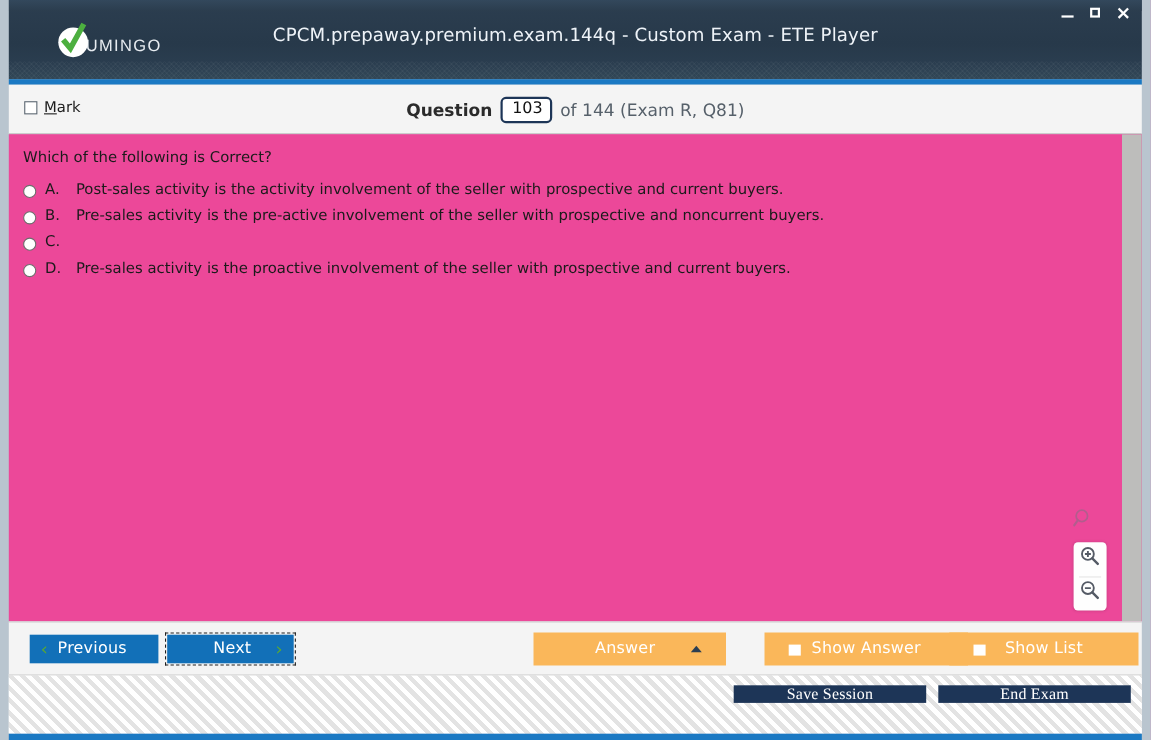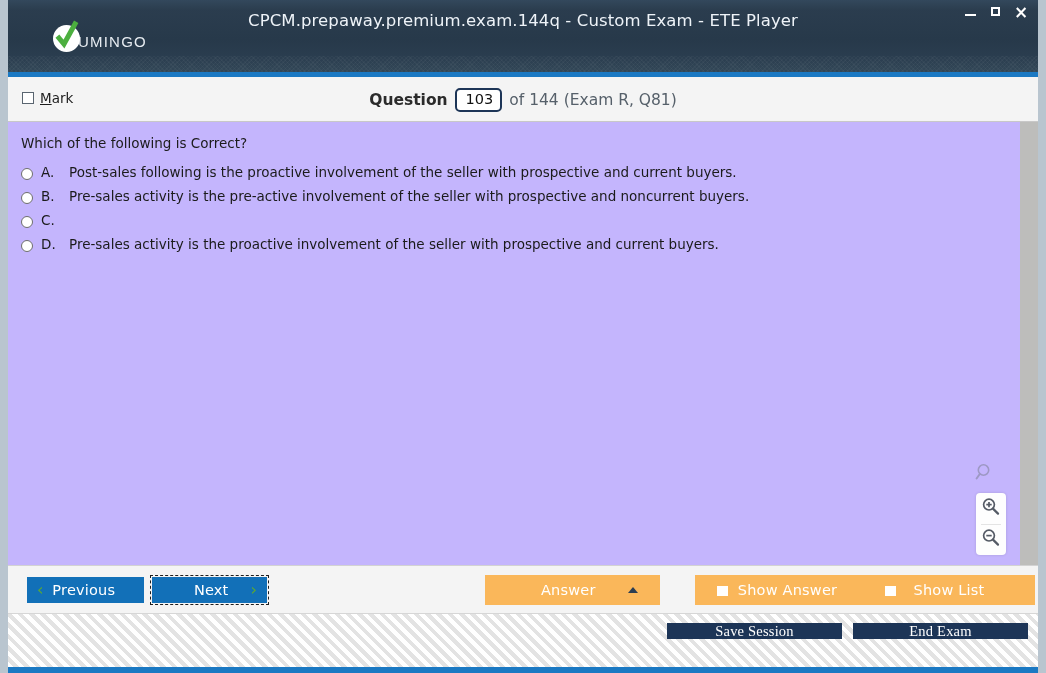--- a/index.html
+++ b/index.html
@@ -70,21 +70,21 @@
     font-size: 15px;
     letter-spacing: 1.2px;
     font-weight: 400;
     margin-left: -2px;
     padding-top: 5px;
   }
 
   .window-title {
     position: absolute;
     left: 0; right: 0;
-    top: 11px;
+    top: 22px;
     text-align: center;
     color: #eef3f8;
     font-size: 16.5px;
     font-family: "DejaVu Sans", sans-serif;
     letter-spacing: .1px;
   }
 
   .wincontrols {
     position: absolute;
     right: 10px; top: 4px;
@@ -155,21 +155,21 @@
     line-height: 19px;
   }
   .qcounter .rest { color: #56606a; }
 
   
   .content {
     position: absolute;
     left: 8px; top: 122px;
     right: 8px;
     height: 443px;
-    background: #c4b5fd;
+    background: #ec4899;
     overflow: hidden;
   }
   .scrollbar {
     position: absolute;
     right: 0; top: 0;
     width: 18px; height: 100%;
     background: #bdbdbb;
   }
   .question-text {
     position: absolute;
@@ -372,21 +372,21 @@
     </div>
   </div>
 
   <div class="content">
     <div class="question-text">Which of the following is Correct?</div>
 
     <div class="options">
       <div class="option">
         <span class="radio"></span>
         <span class="option-letter">A.</span>
-        <span class="option-text">Post-sales following is the proactive involvement of the seller with prospective and current buyers.</span>
+        <span class="option-text">Post-sales activity is the activity involvement of the seller with prospective and current buyers.</span>
       </div>
       <div class="option">
         <span class="radio"></span>
         <span class="option-letter">B.</span>
         <span class="option-text">Pre-sales activity is the pre-active involvement of the seller with prospective and noncurrent buyers.</span>
       </div>
       <div class="option">
         <span class="radio"></span>
         <span class="option-letter">C.</span>
       </div>

